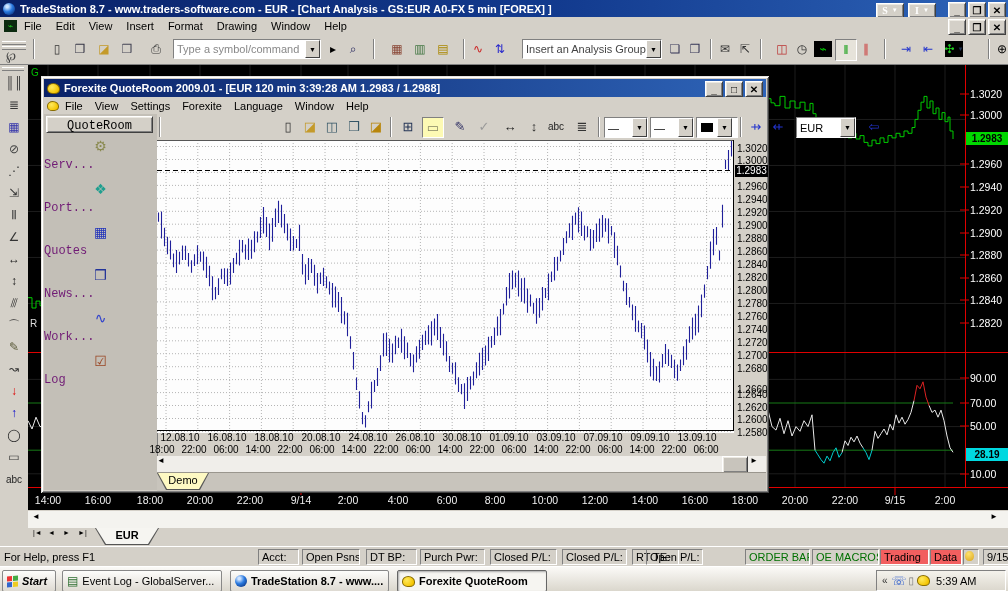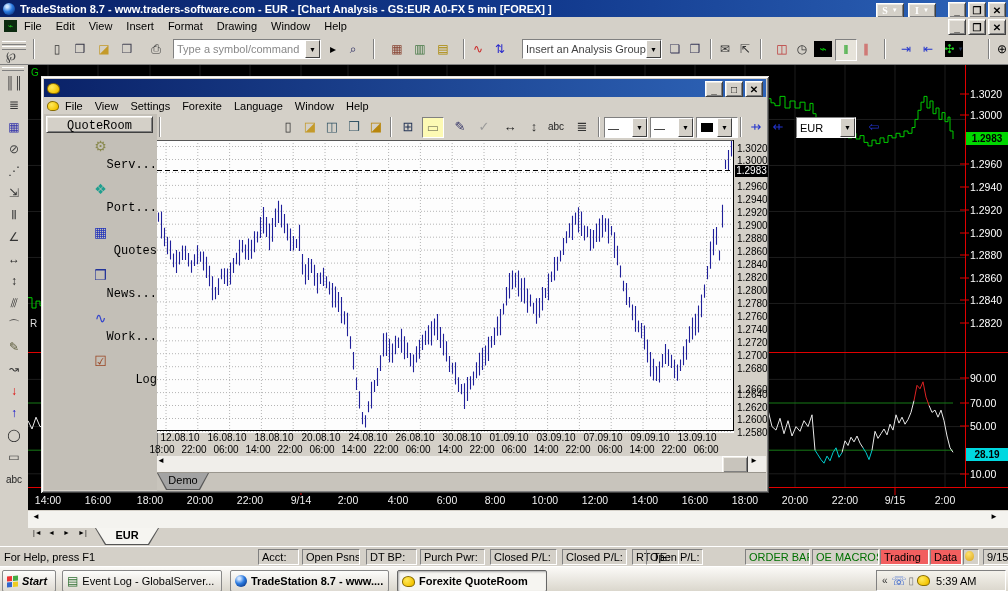--- a/index.html
+++ b/index.html
@@ -20,21 +20,21 @@
   #tschart{left:28px;top:0;width:980px;height:445px;background:#000;}
   .tslabel{position:absolute;color:#fff;font-size:10.5px;left:942px;}
   .striplabel{position:absolute;color:#f0f0f0;font-size:10.5px;width:40px;text-align:center;top:429px;}
   #tsscroll{left:28px;top:445px;width:980px;height:18px;background:#f4f3ef;border-top:1px solid #d4d0c8;}
   #tabrow{left:28px;top:463px;width:980px;height:18px;background:#d4d0c8;}
   #fxwin{left:41px;top:11px;width:728px;height:417px;background:#d4d0c8;box-shadow:inset 1px 1px 0 #e8e6e2, inset -1px -1px 0 #404040, inset 2px 2px 0 #fff, inset -2px -2px 0 #808080;}
   #fxtitle{left:3px;top:3px;width:722px;height:18px;background:linear-gradient(90deg,#0a2268,#2e64b8);color:#fff;}
   #fxmenu{left:3px;top:21px;width:722px;height:17px;background:#d4d0c8;}
   #fxtoolbar{left:116px;top:38px;width:609px;height:27px;background:#d4d0c8;}
   #fxsidebar{left:3px;top:38px;width:113px;height:376px;background:#c3bfb7;border-right:1px solid #808080;text-decoration:underline;}
-  .fxside-label{position:absolute;width:113px;text-align:right;font:12px "Liberation Mono",monospace;color:#000000;}
+  .fxside-label{position:absolute;width:113px;text-align:left;font:12px "Liberation Mono",monospace;color:#701a75;}
   .fxside-icon{position:absolute;width:113px;text-align:center;font-size:14px;}
   #qrplot{left:116px;top:64px;width:577px;height:293px;background:#fdfdfd;}
   .qrlabel{position:absolute;left:696px;width:34px;font-size:10px;color:#000;}
   .qrdate{position:absolute;top:356px;width:52px;text-align:center;font-size:10px;color:#000;}
   .qrtime{position:absolute;top:368px;width:36px;text-align:center;font-size:10px;color:#000;}
   #qrscroll{left:116px;top:380px;width:609px;height:16px;background:#f0eeea;}
   #qrtabrow{left:116px;top:396px;width:609px;height:18px;background:#c8c4bc;border-top:1px solid #9a968e;}
   .combo{background:#fff;border:1px solid;border-color:#808080 #fff #fff #808080;display:flex;align-items:center;}
   .ctext{flex:1;padding:0 3px;white-space:nowrap;overflow:hidden;}
   .cbtn{width:15px;height:100%;background:#d4d0c8;border:1px solid;border-color:#fff #404040 #404040 #fff;display:flex;align-items:center;justify-content:center;font-size:7px;box-sizing:border-box;}
@@ -265,20 +265,21 @@
         <div class="sbtn navbtn" style="position: absolute; left: 20px; top: 1px;">◄</div>
         <div class="sbtn navbtn" style="position: absolute; left: 35px; top: 1px;">►</div>
         <div class="sbtn navbtn" style="position: absolute; left: 50px; top: 1px;">►|</div>
         <div style="position: absolute; left: 67px; top: 0px; width: 64px; height: 17px; background: rgb(85, 85, 85); clip-path: polygon(0px 0px, 100% 0px, calc(100% - 10px) 100%, 10px 100%);">
           <div style="position: absolute; left: 1px; top: 0px; width: 62px; height: 16px; background: rgb(246, 245, 241); clip-path: polygon(0px 0px, 100% 0px, calc(100% - 10px) 100%, 10px 100%); text-align: center; font-weight: bold; font-size: 11px; padding-top: 1px; box-sizing: border-box;">EUR</div>
         </div>
       </div>
     <div id="fxwin" class="abs">
       <div id="fxtitle" class="abs flex">
           <div class="duck" style="margin-left: 3px;"></div>
+          <div style="margin-left: 4px; font: bold 11px &quot;Liberation Sans&quot;, sans-serif; white-space: nowrap;">Forexite QuoteRoom 2009.01 - [EUR 120 min 3:39:28 AM 1.2983 / 1.2988]</div>
           <div class="flex" style="position: absolute; right: 3px; top: 2px;">
             <div class="raised winbtn">_</div>
             <div class="raised winbtn" style="margin-left: 2px;">□</div>
             <div class="raised winbtn" style="margin-left: 2px;">✕</div>
           </div>
         </div>
       <div id="fxmenu" class="abs flex">
           <div class="duck" style="margin-left: 3px; width: 12px; height: 10px;"></div>
           <div class="menuitem" style="padding: 1px 6px;">File</div>
           <div class="menuitem" style="padding: 1px 6px;">View</div>
@@ -444,21 +445,21 @@
           <div class="sbtn" style="position: absolute; left: 0px; top: 0px; width: 16px; height: 15px;">
             <div class="scrollarrow">◄</div>
           </div>
           <div class="sbtn" style="position: absolute; right: 0px; top: 0px; width: 16px; height: 15px;">
             <div class="scrollarrow">►</div>
           </div>
           <div class="raised" style="position: absolute; right: 18px; top: 0px; width: 24px; height: 15px; background: rgb(200, 196, 188);"></div>
         </div>
       <div id="qrtabrow" class="abs">
           <div style="position: absolute; left: 0px; top: 0px; width: 52px; height: 17px; background: rgb(85, 85, 85); clip-path: polygon(0px 0px, 100% 0px, calc(100% - 9px) 100%, 9px 100%);">
-            <div style="position: absolute; left: 1px; top: 0px; width: 50px; height: 16px; background: #a3a3a3; clip-path: polygon(0px 0px, 100% 0px, calc(100% - 9px) 100%, 9px 100%); text-align: center; font-size: 11px; padding-top: 1px; box-sizing: border-box;">Demo</div>
+            <div style="position: absolute; left: 1px; top: 0px; width: 50px; height: 16px; background: #fef9c3; clip-path: polygon(0px 0px, 100% 0px, calc(100% - 9px) 100%, 9px 100%); text-align: center; font-size: 11px; padding-top: 1px; box-sizing: border-box;">Demo</div>
           </div>
         </div>
     <div class="qrlabel" style="top: 67px;">1.3020</div>
         <div class="qrlabel" style="top: 79px;">1.3000</div>
         <div class="qrlabel" style="top: 105px;">1.2960</div>
         <div class="qrlabel" style="top: 118px;">1.2940</div>
         <div class="qrlabel" style="top: 131px;">1.2920</div>
         <div class="qrlabel" style="top: 144px;">1.2900</div>
         <div class="qrlabel" style="top: 157px;">1.2880</div>
         <div class="qrlabel" style="top: 170px;">1.2860</div>

